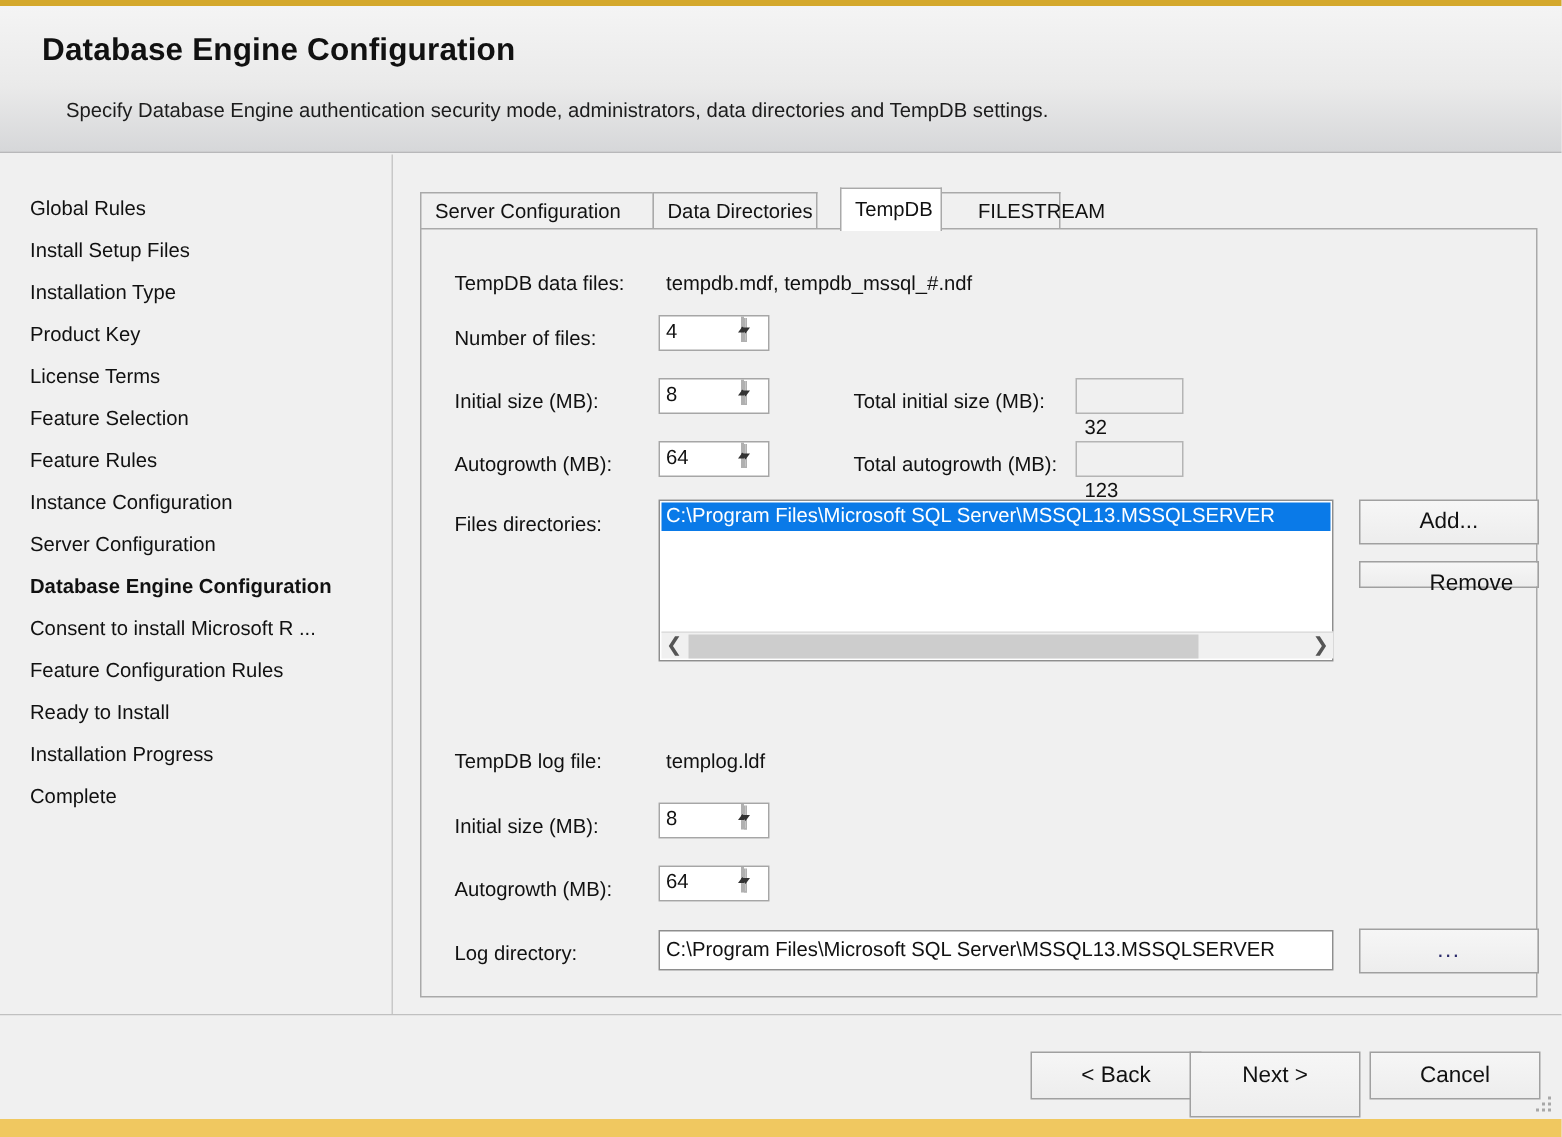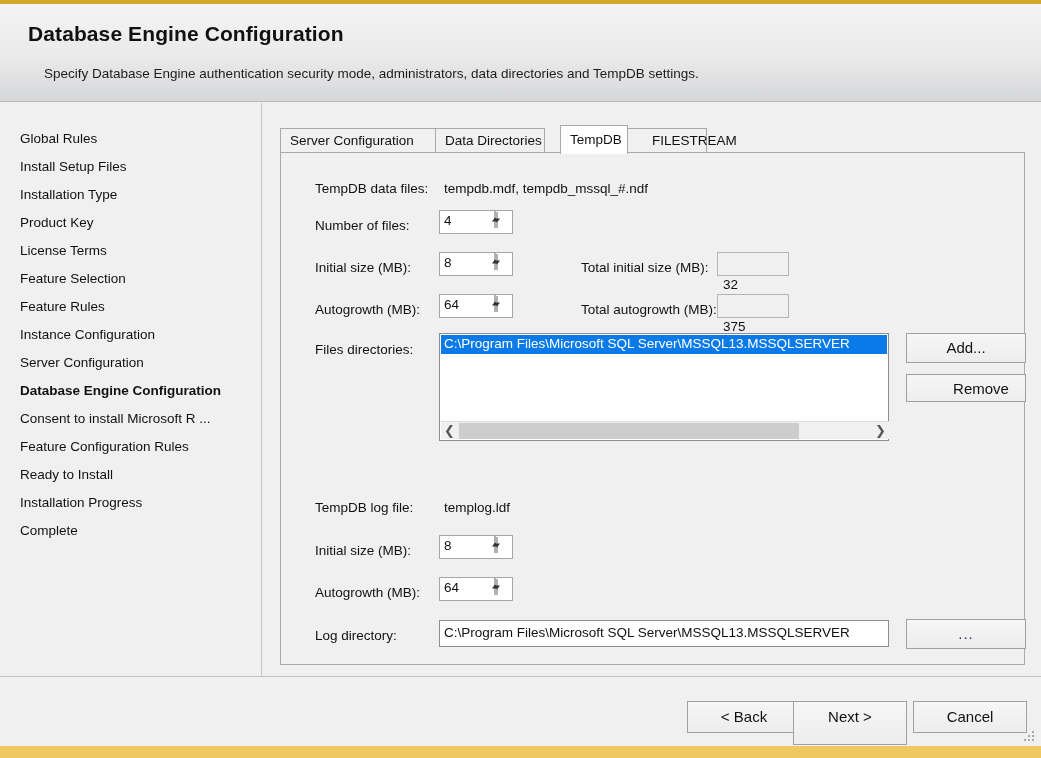--- a/index.html
+++ b/index.html
@@ -126,21 +126,20 @@
     border: 1px solid #a9a9a9;
     box-sizing: border-box;
   }
 
   .fld-label {
     position: absolute;
     font-size: 13.5px;
     color: #111;
     white-space: nowrap;
     line-height: 20px;
-    margin-left: 12px;
   }
   .fld-static {
     position: absolute;
     font-size: 13.5px;
     color: #111;
     white-space: nowrap;
     line-height: 20px;
   }
 
   
@@ -381,35 +380,35 @@
     <div class="fld-label" style="left:22px; top:147px;">Autogrowth (MB):</div>
     <div class="spinner" style="left:158px; top:141px;">
       <span class="val">64</span>
       <span class="spin-btns">
         <span class="spin-btn up"><i class="arrow"></i></span>
         <span class="spin-btn down"><i class="arrow"></i></span>
       </span>
     </div>
     <div class="fld-label" style="left:288px; top:147px;">Total autogrowth (MB):</div>
     <div class="robox" style="left:436px; top:141px; width:72px;">
-      <span class="val">375</span>
+      <span class="val">123</span>
     </div>
 
     <div class="fld-label" style="left:22px; top:187px;">Files directories:</div>
     <div class="listbox" style="left:158px; top:180px; width:450px; height:108px;">
       <div class="listbox-row">C:\Program Files\Microsoft SQL Server\MSSQL13.MSSQLSERVER</div>
       <div class="hscroll" style="width:448px;">
         <span class="sbtn left">❮</span>
         <span class="thumb" style="width:340px;"></span>
         <span class="sbtn right">❯</span>
       </div>
     </div>
 
     <div class="btn" style="left:625px; top:180px; width:120px; height:30px; line-height:28px;">Add...</div>
-    <div class="btn" style="left:625px; top:221px; width:120px; height:28px; line-height:28px;padding-left:30px;">Remove</div>
+    <div class="btn" style="left:625px; top:221px; width:120px; height:18px; line-height:28px;padding-left:30px;">Remove</div>
 
     <div class="fld-label" style="left:22px; top:345px;">TempDB log file:</div>
     <div class="fld-static" style="left:163px; top:345px;">templog.ldf</div>
 
     <div class="fld-label" style="left:22px; top:388px;">Initial size (MB):</div>
     <div class="spinner" style="left:158px; top:382px;">
       <span class="val">8</span>
       <span class="spin-btns">
         <span class="spin-btn up"><i class="arrow"></i></span>
         <span class="spin-btn down"><i class="arrow"></i></span>

